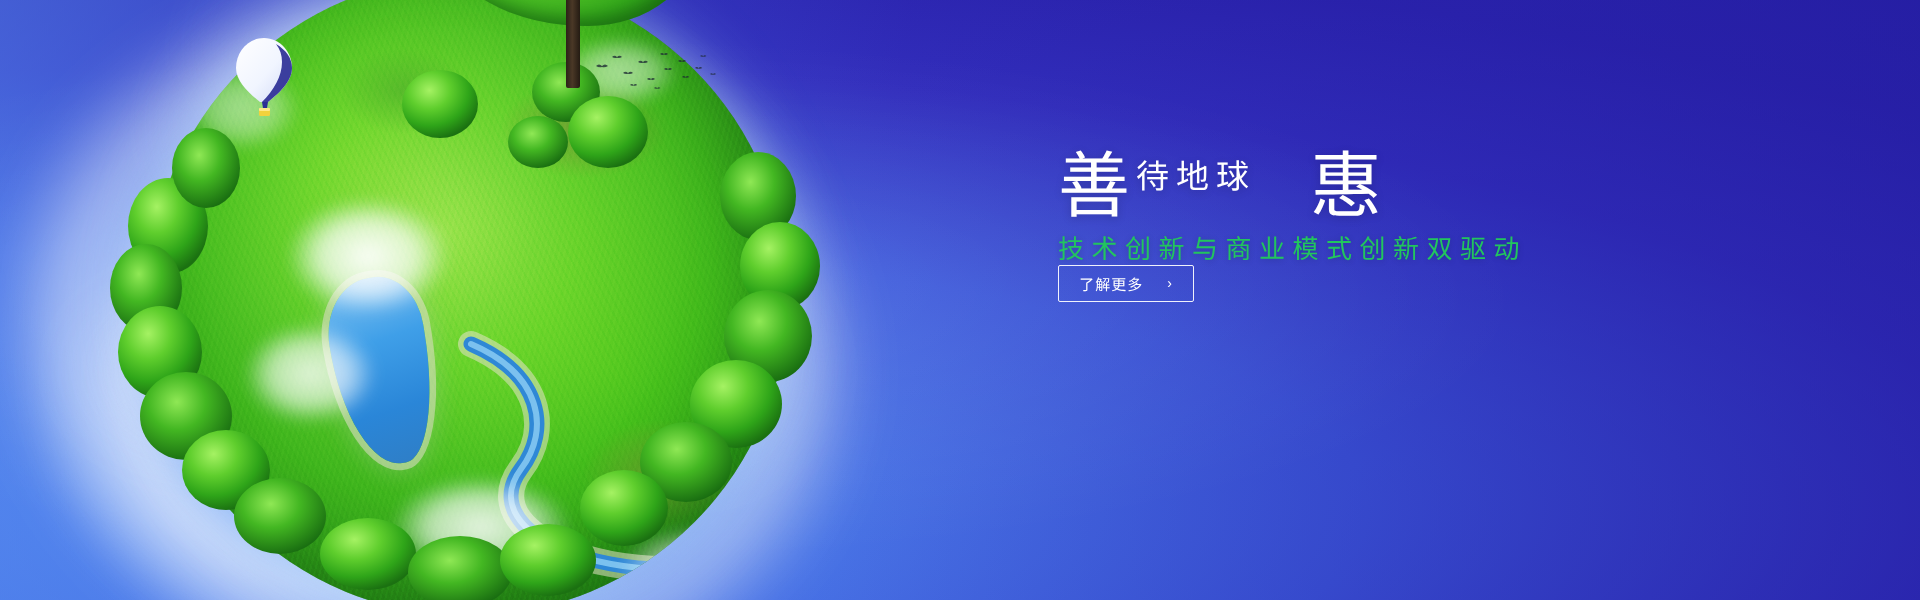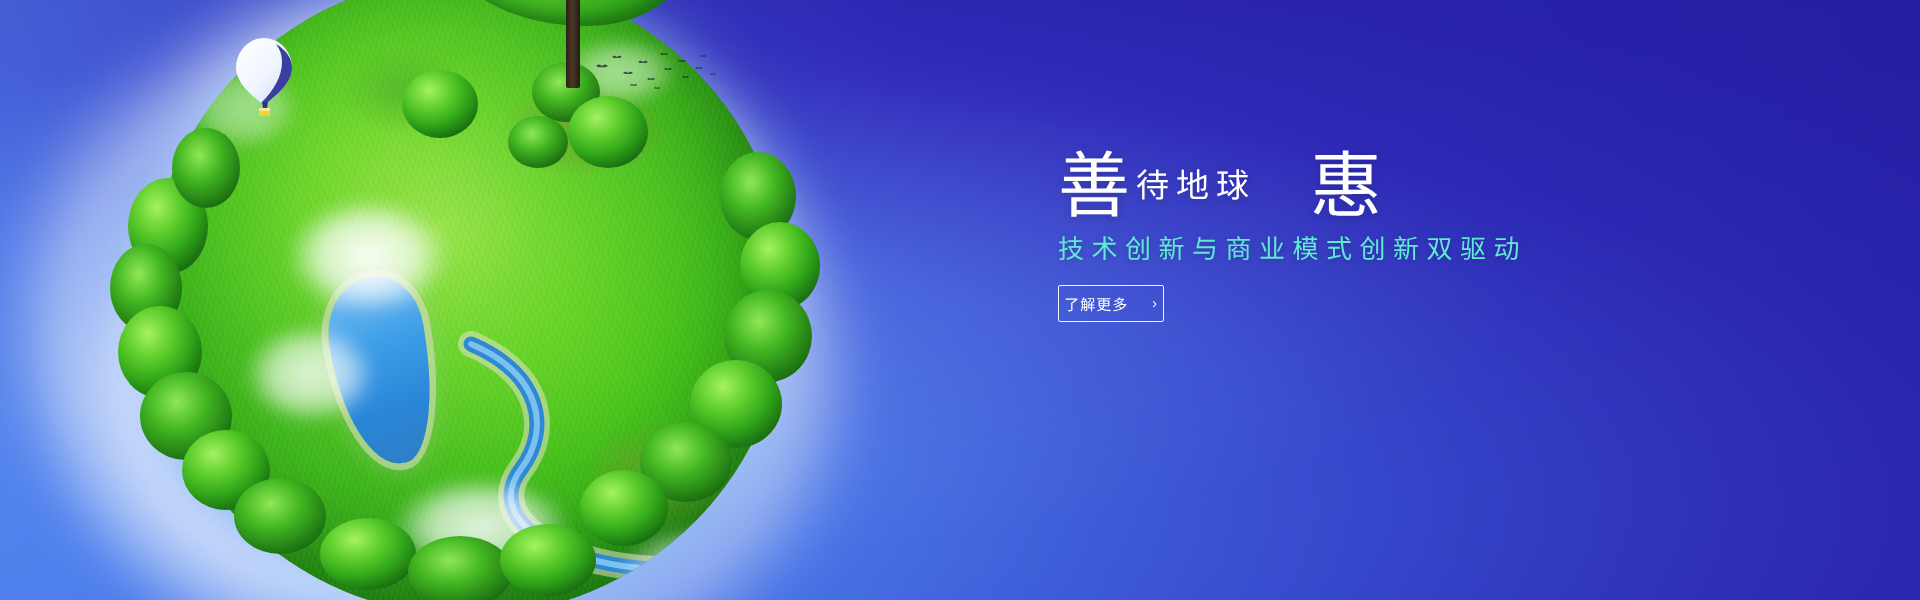--- a/index.html
+++ b/index.html
@@ -223,51 +223,50 @@
     text-shadow: 0 2px 10px rgba(0,0,0,0.18);
     position: relative;
     top: 6px;
   }
   .hl-small {
     font-family: "Liberation Serif", "DejaVu Serif", serif;
     font-size: 33px;
     letter-spacing: 7px;
     font-weight: 400;
     position: relative;
-    bottom: 7px;
+    bottom: 16px;
     margin-left: 6px;
     text-shadow: 0 2px 8px rgba(0,0,0,0.18);
   }
   .hl-gap { display: inline-block; width: 54px; }
 
   .subline {
-    color: #5eead4;
+    color: #22c55e;
     font-size: 26px;
     letter-spacing: 7.5px;
     font-weight: 400;
     white-space: nowrap;
-    margin-bottom: 20px;
     text-shadow: 0 1px 6px rgba(0,0,0,0.18);
   }
 
   .desc {
     color: #f2f5ff;
     font-size: 17px;
     letter-spacing: 0.4px;
     white-space: nowrap;
     margin-bottom: 26px;
     text-shadow: 0 1px 5px rgba(0,0,0,0.18);
   }
 
   .cta {
     display: inline-flex;
     align-items: center;
     justify-content: center;
     gap: 24px;
-    width: 106px;
+    width: 136px;
     height: 37px;
     border: 1px solid rgba(255,255,255,0.92);
     border-radius: 2px;
     color: #ffffff;
     font-size: 15px;
     letter-spacing: 1px;
     background: transparent;
     cursor: pointer;
     user-select: none;
     text-decoration: none;

